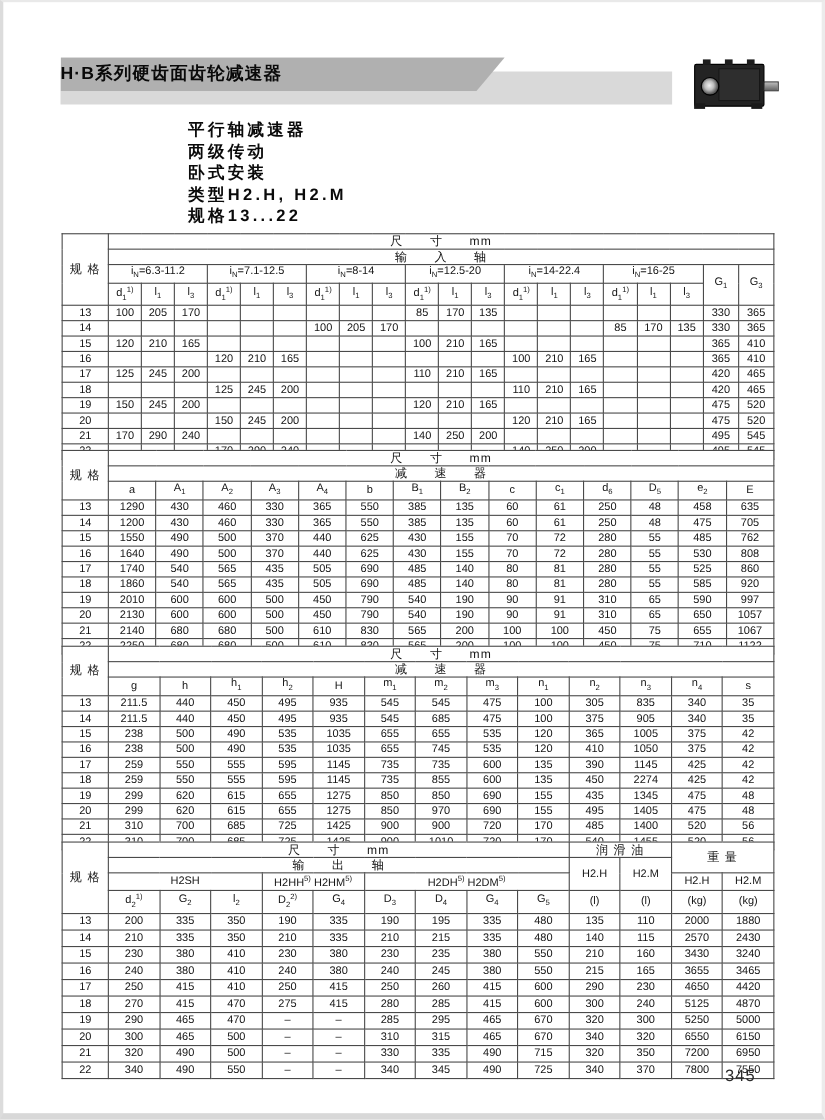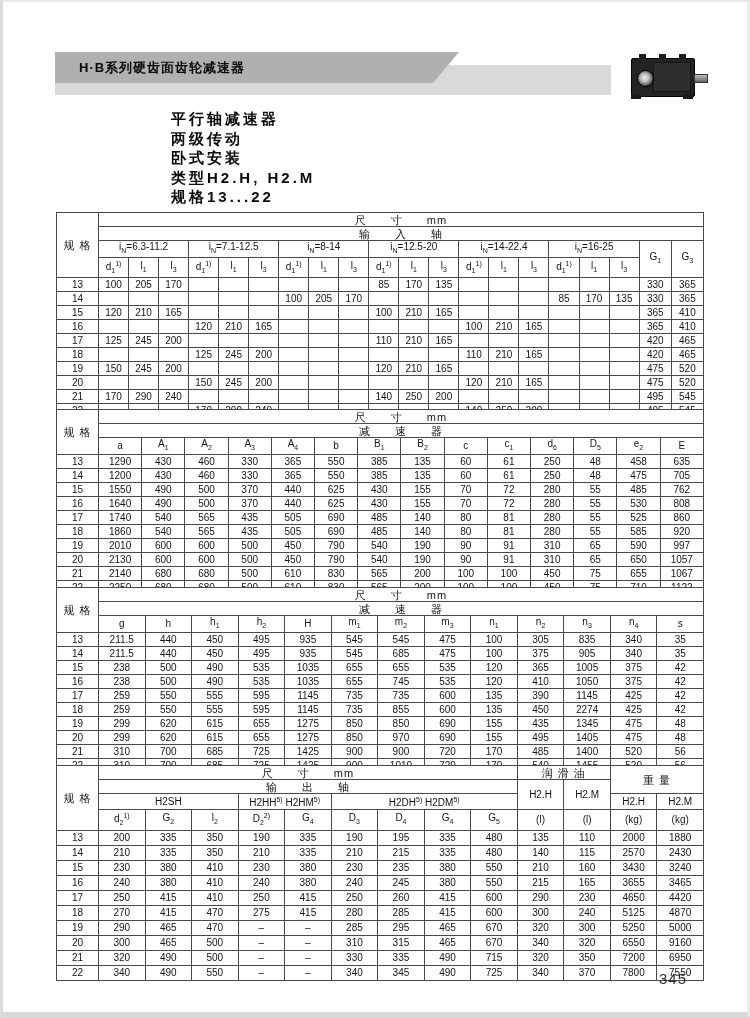--- a/index.html
+++ b/index.html
@@ -10,21 +10,21 @@
     border-left:3px solid #dcdcdc; border-right:3px solid #ececec;
     border-top:2px solid #e9e9e9; border-bottom:6px solid #d8d8d8;
     overflow:hidden;
   }
   
   .band-light{position:absolute; left:52px; top:63px; width:556px; height:30px; background:#d9d9d9;}
   .band-dark{
     position:absolute; left:52px; top:50px; width:404px; height:31px; background:#b0b0b0;
     clip-path:polygon(0 0,100% 0,calc(100% - 26px) 100%,0 100%);
   }
-  .band-dark .title{display:block; font-size:13px; font-weight:bold; line-height:31px; padding-left:24px; letter-spacing:1px; color:#090909; white-space:nowrap;}
+  .band-dark .title{display:block; font-size:16px; font-weight:bold; line-height:31px; letter-spacing:1px; color:#090909; white-space:nowrap;}
   .section-row{position:absolute; left:348px; top:64px; height:30px; line-height:30px; white-space:nowrap;}
   .chevrons{font-size:20px; font-weight:bold; letter-spacing:-7px; margin-right:14px; color:#161616;}
   .section-label{font-size:15px; font-weight:bold; letter-spacing:7px; color:#161616;}
   
   .reducer{position:absolute; left:626px; top:51px; width:78px; height:50px;}
   .reducer .body{position:absolute; left:2px; top:5px; width:62px; height:37px; background:#232323; border:1px solid #000; border-radius:2px;}
   .reducer .panel{position:absolute; left:24px; top:9px; width:36px; height:28px; background:#2e2e2e; border:1px solid #161616;}
   .reducer .hub{position:absolute; left:8px; top:17px; width:15px; height:15px; border-radius:50%;
     background:radial-gradient(circle at 45% 45%, #f0f0f0 0%, #bdbdbd 35%, #5a5a5a 65%, #222 100%); border:1px solid #000;}
   .reducer .shaft{position:absolute; left:65px; top:21px; width:12px; height:7px; background:linear-gradient(#bbb,#666); border:1px solid #333;}
@@ -974,21 +974,21 @@
             <td>500</td>
             <td>–</td>
             <td>–</td>
             <td>310</td>
             <td>315</td>
             <td>465</td>
             <td>670</td>
             <td>340</td>
             <td>320</td>
             <td>6550</td>
-            <td>9160</td>
+            <td>6150</td>
           </tr>
           <tr>
             <td>21</td>
             <td>320</td>
             <td>490</td>
             <td>500</td>
             <td>–</td>
             <td>–</td>
             <td>330</td>
             <td>335</td>

